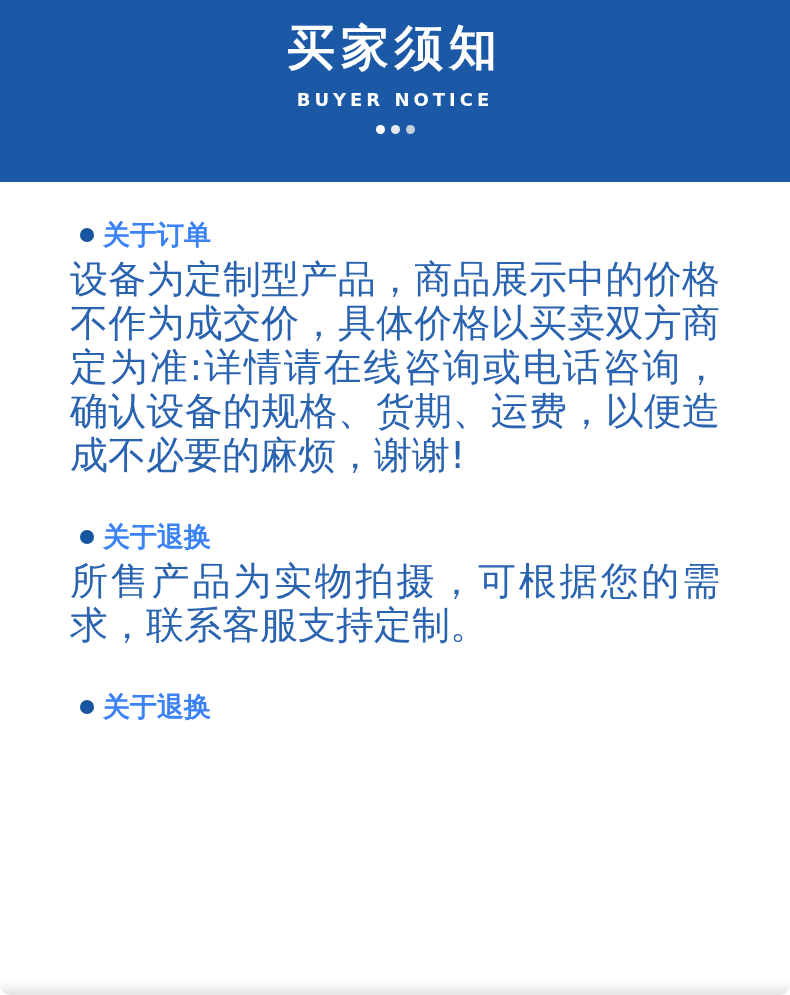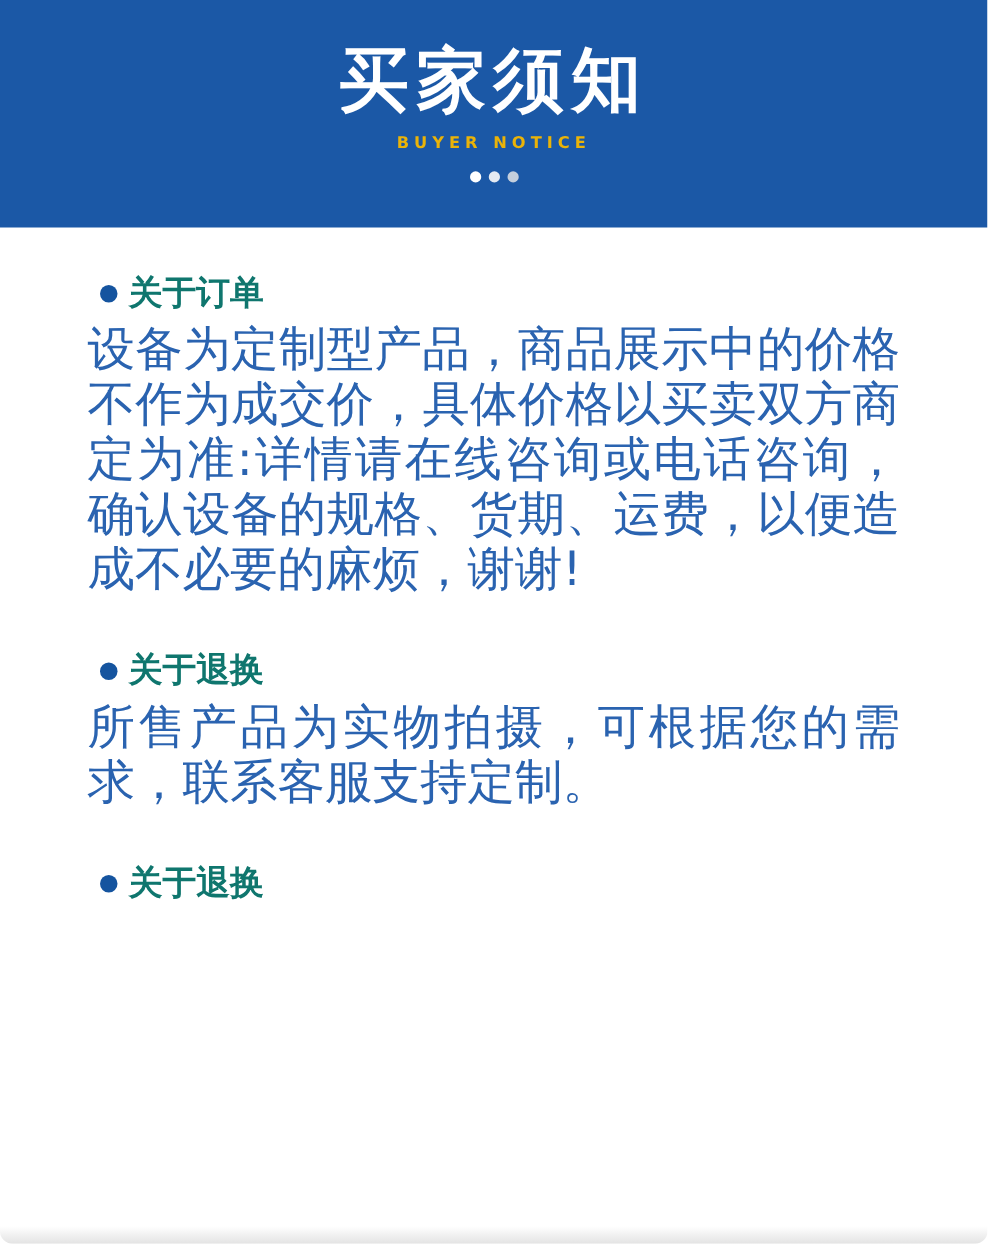--- a/index.html
+++ b/index.html
@@ -15,33 +15,33 @@
   
   .header {
     width: 790px;
     height: 182px;
     background: #1b58a6;
     text-align: center;
     color: #ffffff;
   }
   .header-title {
     margin: 0;
-    padding-top: 30px;
-    font-size: 56px;
+    padding-top: 12px;
+    font-size: 48px;
     line-height: 70px;
     font-weight: bold;
     letter-spacing: 6px;
     color: #ffffff;
   }
   .header-subtitle {
     margin-top: 7px;
-    font-size: 13px;
+    font-size: 18px;
     letter-spacing: 4px;
     font-weight: bold;
-    color: #eab308;
+    color: #ffffff;
   }
   .dots {
     margin-top: 15px;
     display: flex;
     justify-content: center;
     gap: 6px;
   }
   .dot {
     width: 9px;
     height: 9px;
@@ -69,21 +69,21 @@
   .bullet {
     width: 14px;
     height: 14px;
     border-radius: 50%;
     background: #15549f;
     flex: 0 0 auto;
   }
   .section-heading {
     font-size: 27px;
     font-weight: bold;
-    color: #0f766e;
+    color: #3b82f6;
     line-height: 34px;
   }
   .section-body {
     font-size: 38px;
     line-height: 44px;
     color: #2a63b0;
     width: 650px;
     word-break: break-all;
     text-align: justify;
     text-justify: inter-ideograph;

